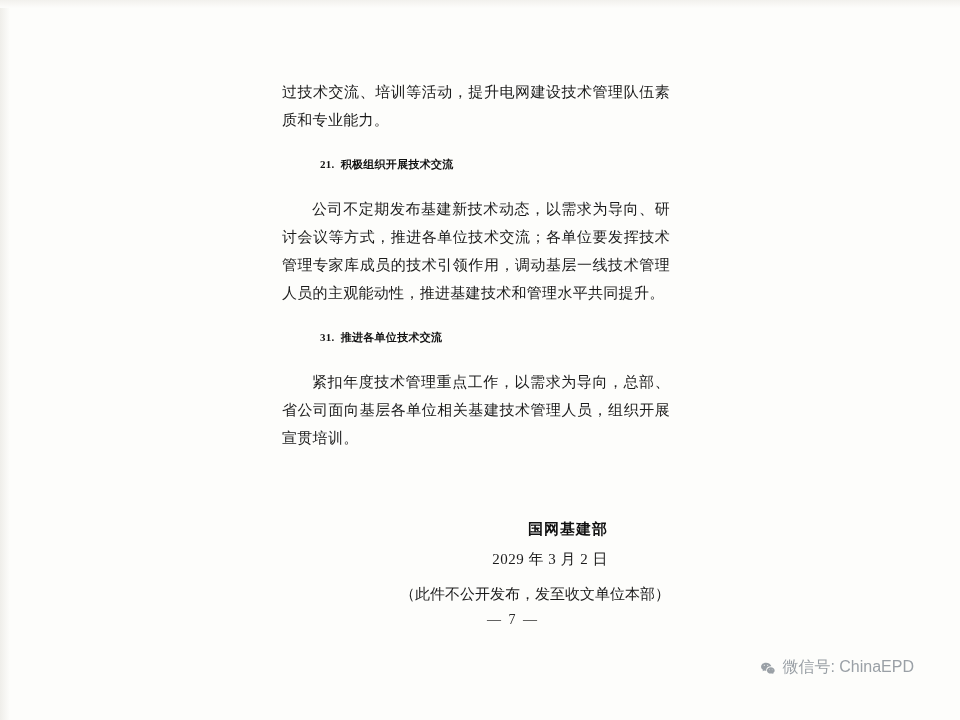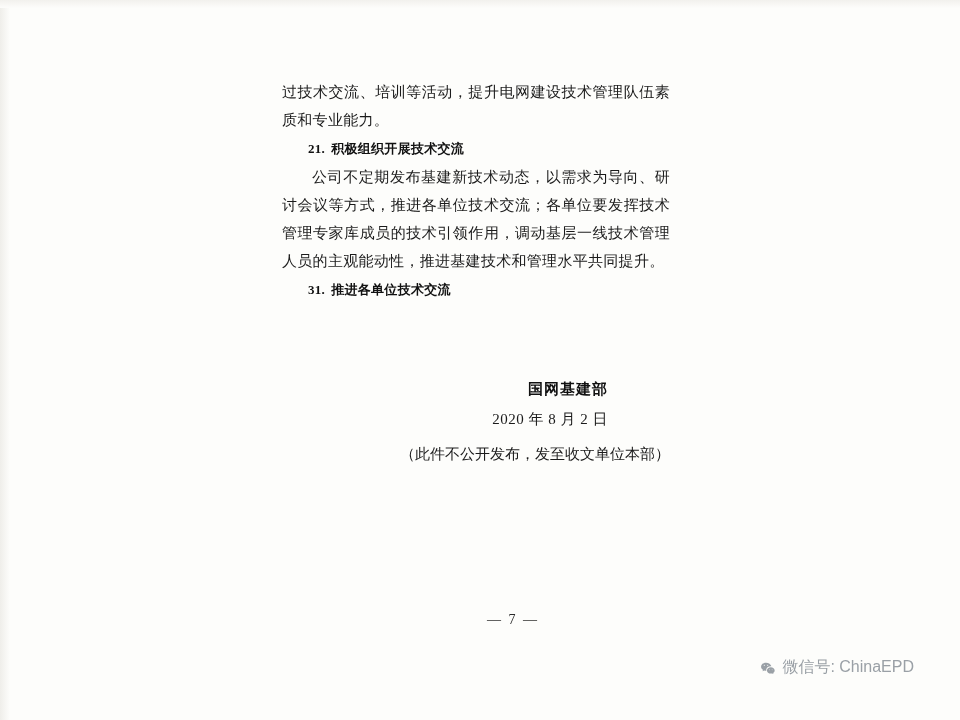--- a/index.html
+++ b/index.html
@@ -31,36 +31,36 @@
     line-height: 28px;
     letter-spacing: 0.3px;
     text-align: justify;
     margin: 0;
     color: #1b1b1b;
   }
   .para.indent {
     text-indent: 2em;
   }
   .heading {
-    font-size: 13px;
+    font-size: 11px;
     line-height: 29px;
     font-weight: bold;
-    margin: 0;
+    margin: 16px;
     text-indent: 2em;
     letter-spacing: 0.3px;
     color: #111111;
   }
   .heading .num {
     margin-right: 6px;
   }
   .spacer-lg {
     height: 62px;
   }
   .signature-block {
-    margin-top: 8px;
+    margin-top: 0;
     text-align: right;
     padding-right: 62px;
   }
   .sign-org {
     font-size: 15px;
     line-height: 30px;
     font-weight: bold;
     letter-spacing: 1px;
     color: #111111;
   }
@@ -137,26 +137,27 @@
     <p class="heading">
       <span class="num">21.</span><span>积极组织开展技术交流</span>
     </p>
 
     <p class="para indent">公司不定期发布基建新技术动态，以需求为导向、研讨会议等方式，推进各单位技术交流；各单位要发挥技术管理专家库成员的技术引领作用，调动基层一线技术管理人员的主观能动性，推进基建技术和管理水平共同提升。</p>
 
     <p class="heading">
       <span class="num">31.</span><span>推进各单位技术交流</span>
     </p>
 
+    <p class="para indent">紧扣年度技术管理重点工作，以需求为导向，总部、省公司面向基层各单位相关基建技术管理人员，组织开展宣贯培训。</p>
 
     <div class="spacer-lg"></div>
 
     <div class="signature-block">
       <div class="sign-org">国网基建部</div>
-      <div class="sign-date">2020 年 8 月 2 日</div>
+      <div class="sign-date">2029 年 3 月 2 日</div>
     </div>
 
     <div class="note">（此件不公开发布，发至收文单位本部）</div>
   </div>
 
   <div class="page-number">— 7 —</div>
 
   <div class="watermark">
     <span>
       <svg class="wechat-icon" viewBox="0 0 24 24" aria-hidden="true">

